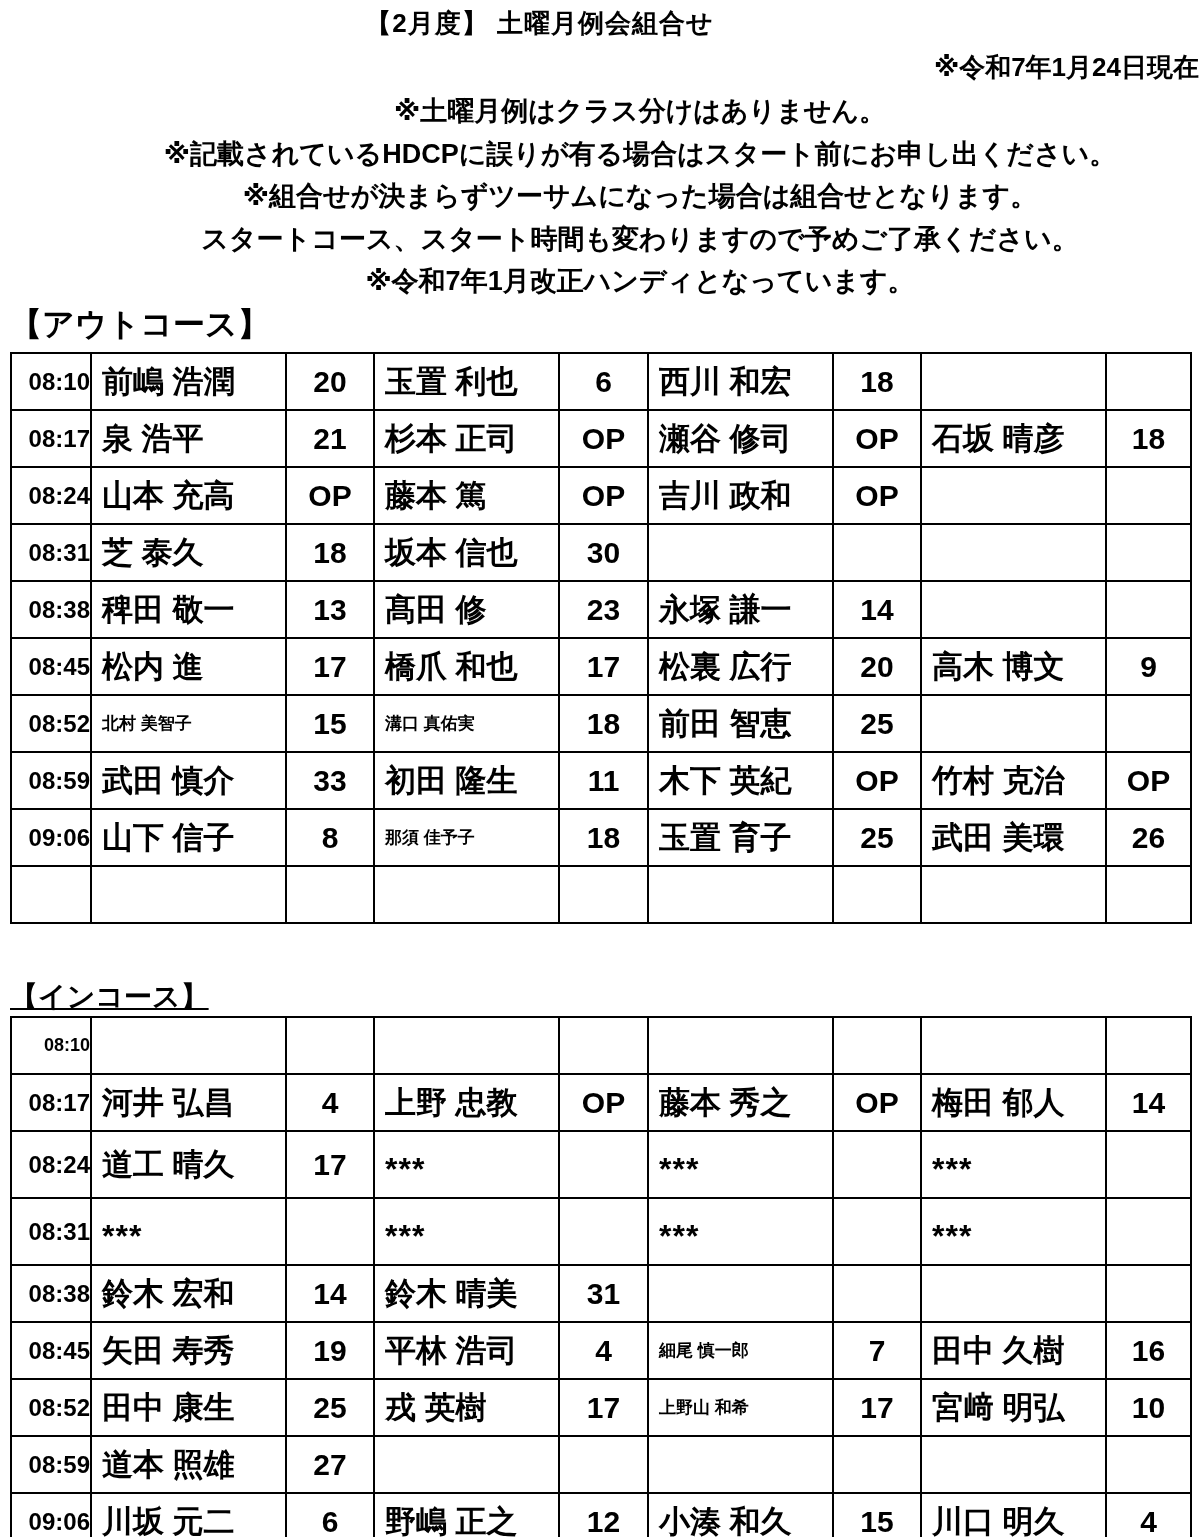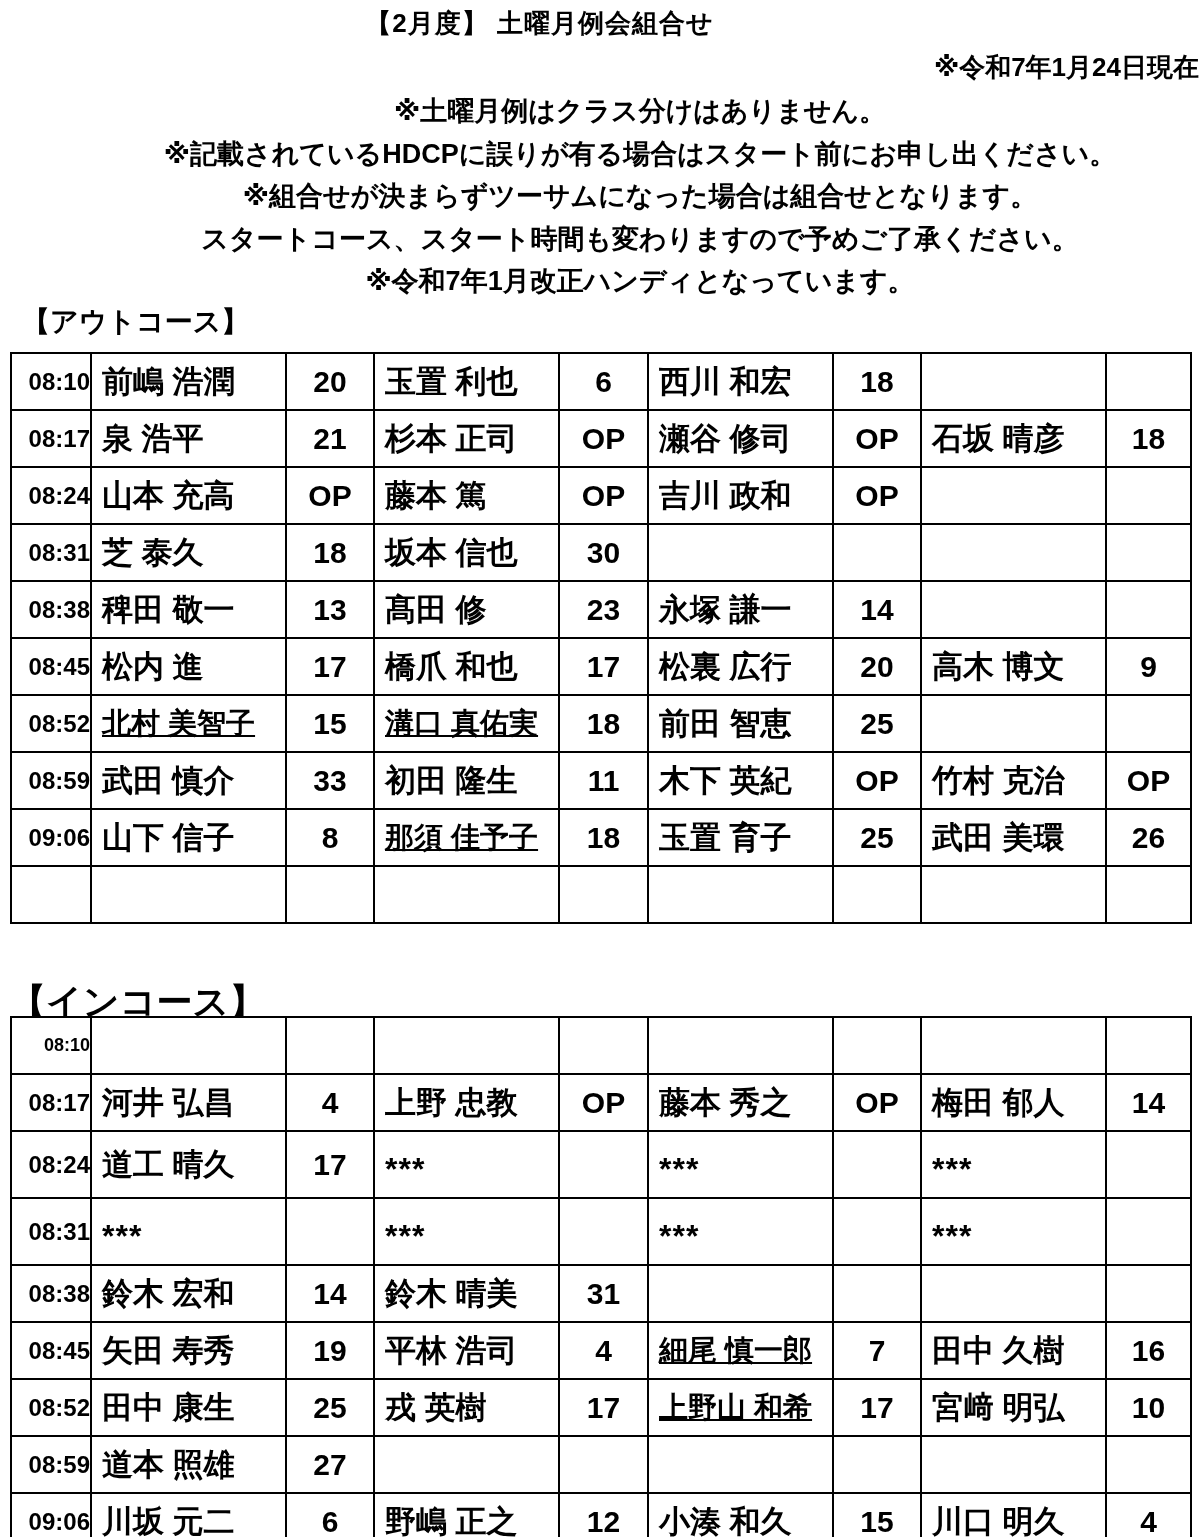--- a/index.html
+++ b/index.html
@@ -41,27 +41,27 @@
     line-height: 42.5px;
     transform: translateX(40px);
   }
   .course-header {
     position: absolute;
     top: 303px; left: 10px;
     width: 1145px;
     display: flex;
     justify-content: space-between;
     align-items: baseline;
+    font-size: 32px;
+  }
+  .in-label {
+    position: absolute;
+    top: 978px; left: 10px;
     font-size: 28px;
-    margin-left: 12px;
-  }
-  .in-label {
-    position: absolute;
-    top: 978px; left: 10px;
-    font-size: 36px;
+    text-decoration: underline;
   }
   table.roster {
     border-collapse: collapse;
     table-layout: fixed;
     position: absolute;
     left: 10px;
     background: #ffffff;
   }
   table.roster.out { top: 352px; }
   table.roster.in  { top: 1016px; }
@@ -76,21 +76,21 @@
   .roster td.time {
     font-size: 24px;
     font-weight: 600;
     text-align: right;
   }
   table.roster.in tr:first-child td.time { font-size: 18px; }
   .roster td.pname {
     font-size: 31px;
     padding-left: 10px;
   }
-  .roster td.pname.small { font-size: 29px; text-decoration: underline; }
+  .roster td.pname.small { font-size: 17px; }
   .roster td.pname.stars { padding-top: 10px; font-size: 32px; letter-spacing: 1px; }
   .roster td.hdcp {
     font-size: 30px;
     text-align: center;
   }
 </style>
 </head>
 <body>
 
 <div class="page-title">【2月度】 土曜月例会組合せ</div>

